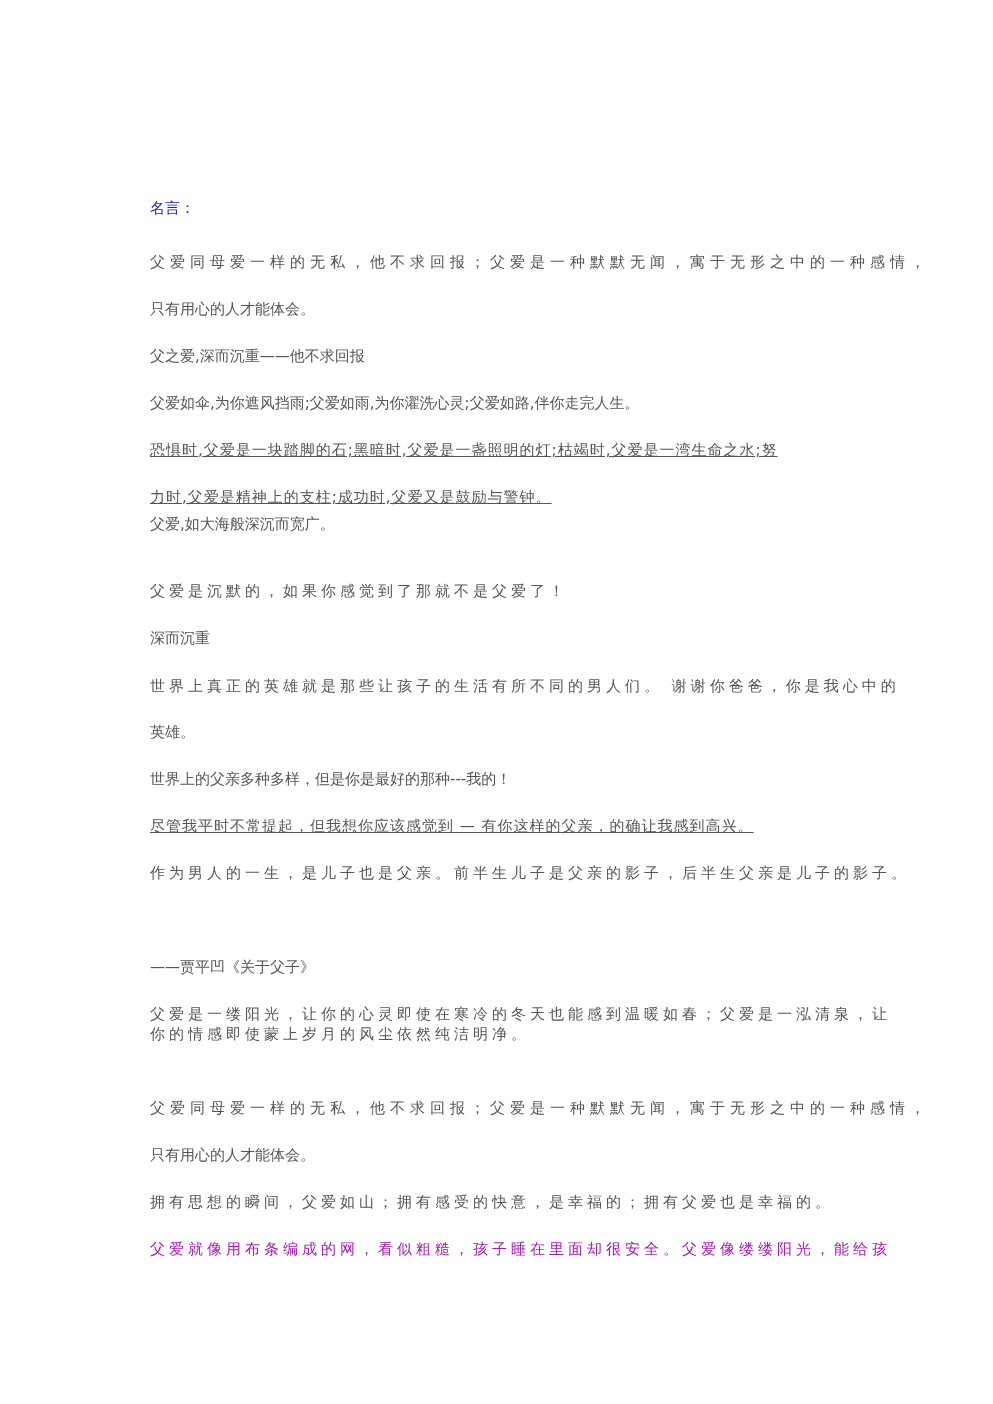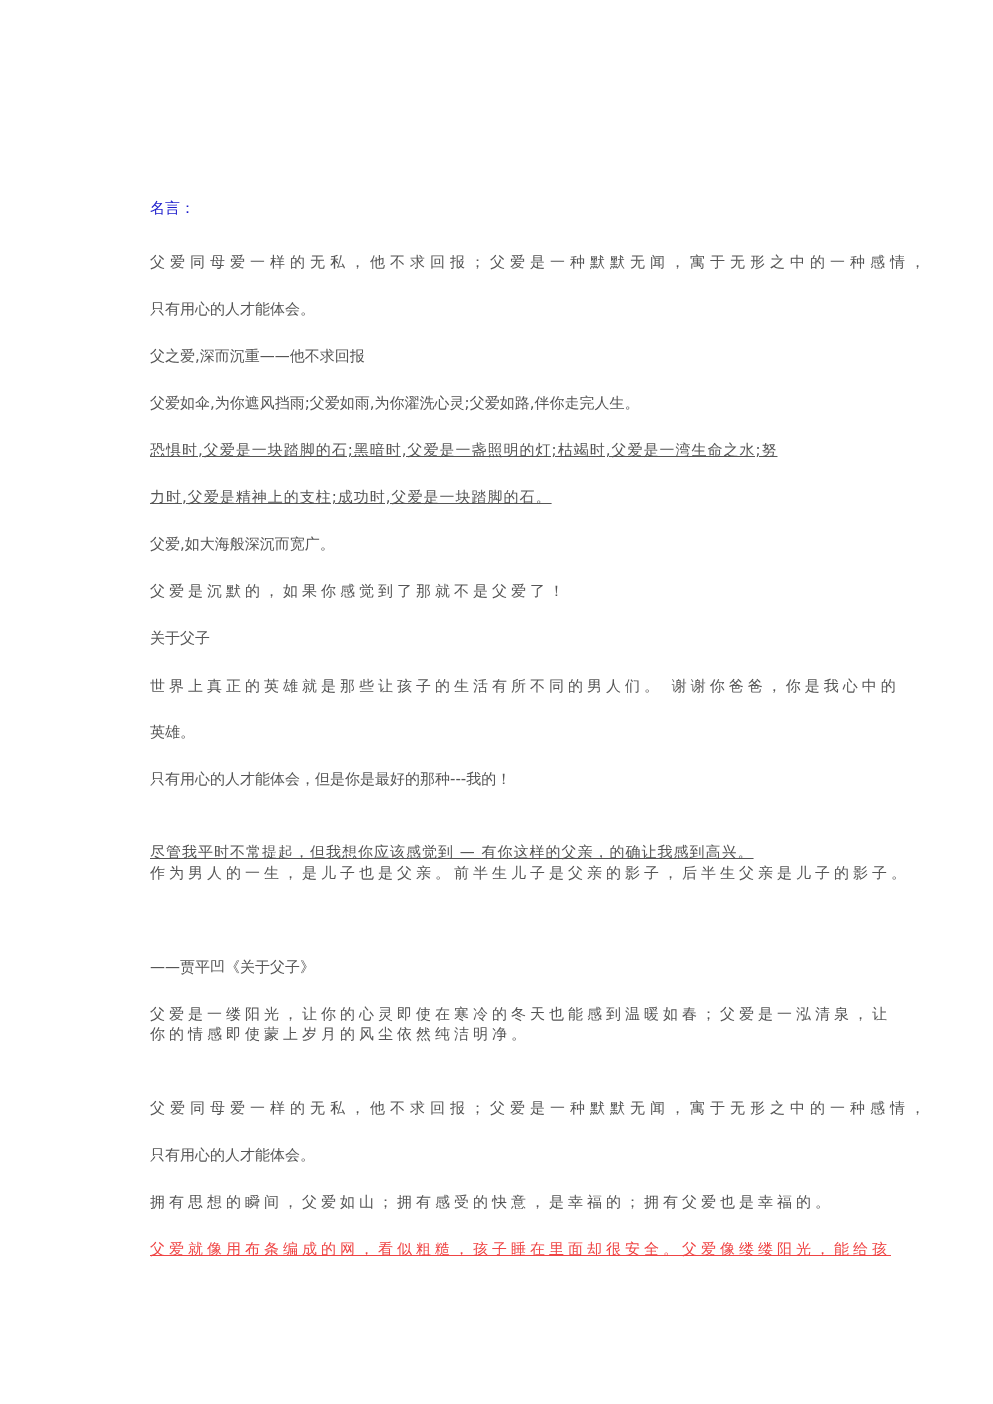--- a/index.html
+++ b/index.html
@@ -2,43 +2,43 @@
 <html><head>
 <meta charset="utf-8">
 <style>
   html, body { margin: 0; padding: 0; background: #ffffff; }
   body { width: 993px; height: 1404px; position: relative; overflow: hidden;
          font-family: "DejaVu Sans", "Liberation Sans", sans-serif; }
   .page { position: absolute; left: 150px; top: 0; width: 700px; }
   .line { position: absolute; left: 0; white-space: nowrap; font-size: 15px;
           line-height: 20px; color: #555555; }
   .title { color: #1a1acc; }
-  .dark { color: #ef4444; text-decoration: underline; }
+  .dark { color: #a21caf; }
   .sp { letter-spacing: 5px; }
   .sp2 { letter-spacing: 4px; }
   .sp3 { letter-spacing: 1px; text-decoration: underline; }
 </style>
 </head>
 <body>
 
 <div class="page">
   <div class="line title" style="top:198px">名言：</div>
   <div class="line sp" style="top:252px">父爱同母爱一样的无私，他不求回报；父爱是一种默默无闻，寓于无形之中的一种感情，</div>
   <div class="line" style="top:299px">只有用心的人才能体会。</div>
   <div class="line" style="top:346px">父之爱,深而沉重——他不求回报</div>
   <div class="line" style="top:393px">父爱如伞,为你遮风挡雨;父爱如雨,为你濯洗心灵;父爱如路,伴你走完人生。</div>
   <div class="line sp3" style="top:440px">恐惧时,父爱是一块踏脚的石;黑暗时,父爱是一盏照明的灯;枯竭时,父爱是一湾生命之水;努</div>
-  <div class="line sp3" style="top:487px">力时,父爱是精神上的支柱;成功时,父爱是一块踏脚的石。</div>
-  <div class="line" style="top:534px">父爱,如大海般深沉而宽广。</div>
+  <div class="line sp3" style="top:487px">力时,父爱是精神上的支柱;成功时,父爱又是鼓励与警钟。</div>
+  <div class="line" style="top:514px">父爱,如大海般深沉而宽广。</div>
   <div class="line sp2" style="top:581px">父爱是沉默的，如果你感觉到了那就不是父爱了！</div>
-  <div class="line" style="top:628px">关于父子</div>
+  <div class="line" style="top:628px">深而沉重</div>
   <div class="line sp2" style="top:676px">世界上真正的英雄就是那些让孩子的生活有所不同的男人们。 谢谢你爸爸，你是我心中的</div>
   <div class="line" style="top:722px">英雄。</div>
-  <div class="line" style="top:769px">只有用心的人才能体会，但是你是最好的那种---我的！</div>
-  <div class="line sp3" style="top:842px">尽管我平时不常提起，但我想你应该感觉到 — 有你这样的父亲，的确让我感到高兴。</div>
+  <div class="line" style="top:769px">世界上的父亲多种多样，但是你是最好的那种---我的！</div>
+  <div class="line sp3" style="top:816px">尽管我平时不常提起，但我想你应该感觉到 — 有你这样的父亲，的确让我感到高兴。</div>
   <div class="line sp2" style="top:863px">作为男人的一生，是儿子也是父亲。前半生儿子是父亲的影子，后半生父亲是儿子的影子。</div>
   <div class="line" style="top:957px">——贾平凹《关于父子》</div>
   <div class="line sp2" style="top:1004px">父爱是一缕阳光，让你的心灵即使在寒冷的冬天也能感到温暖如春；父爱是一泓清泉，让</div>
   <div class="line sp2" style="top:1024px">你的情感即使蒙上岁月的风尘依然纯洁明净。</div>
   <div class="line sp" style="top:1098px">父爱同母爱一样的无私，他不求回报；父爱是一种默默无闻，寓于无形之中的一种感情，</div>
   <div class="line" style="top:1145px">只有用心的人才能体会。</div>
   <div class="line sp2" style="top:1192px">拥有思想的瞬间，父爱如山；拥有感受的快意，是幸福的；拥有父爱也是幸福的。</div>
   <div class="line dark sp2" style="top:1239px">父爱就像用布条编成的网，看似粗糙，孩子睡在里面却很安全。父爱像缕缕阳光，能给孩</div>
 </div>
 

